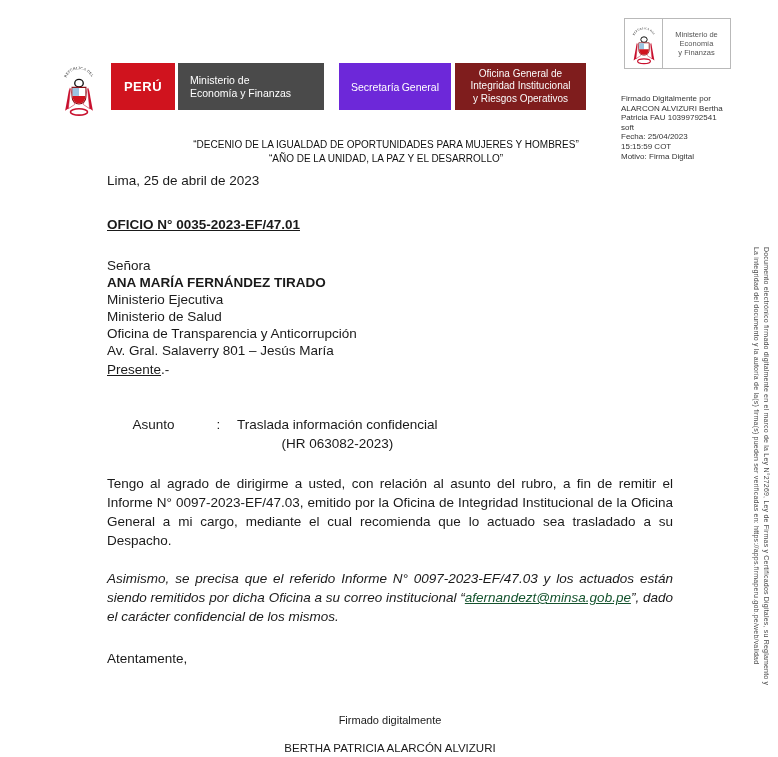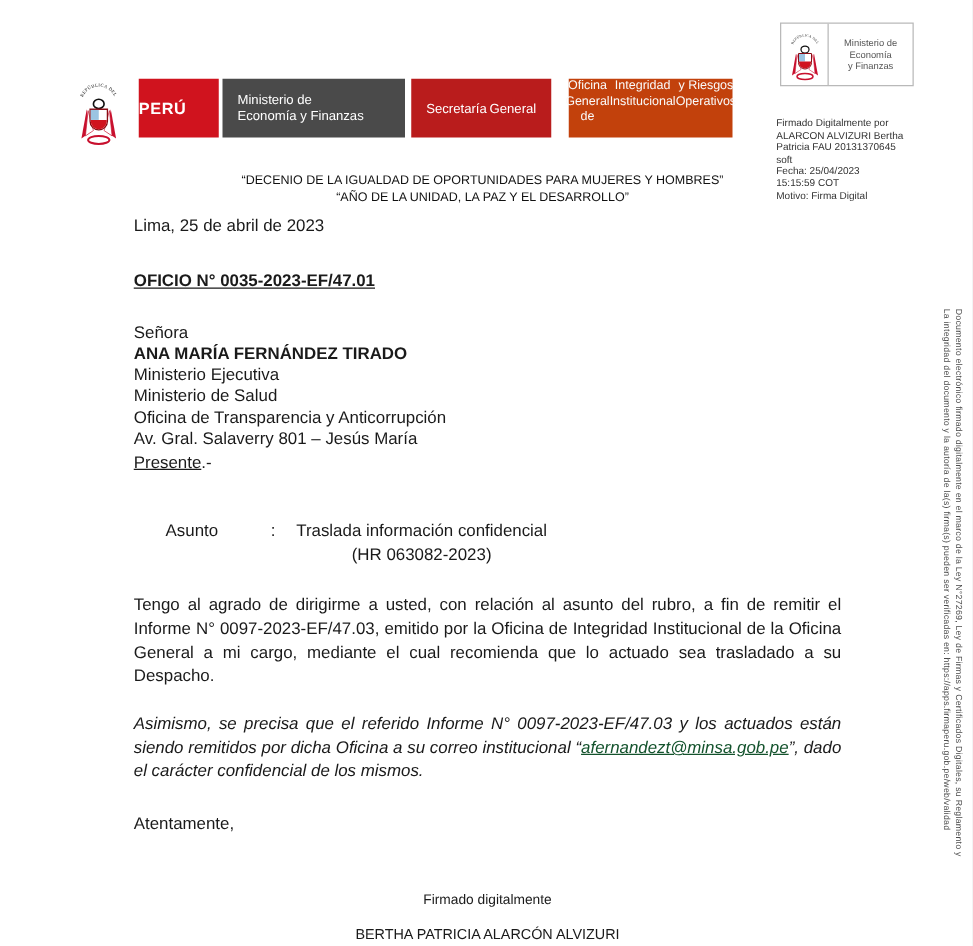--- a/index.html
+++ b/index.html
@@ -10,28 +10,28 @@
     margin:0 auto;
     background:#ffffff;
     font-family:"Liberation Sans", sans-serif;
     color:#1a1a1a;
     overflow:hidden;
   }
 
   
   .emblem-left { position:absolute; left:63px; top:56px; width:32px; height:66px; }
   .band { position:absolute; top:63px; height:47px; color:#fff; display:flex; }
-  .band-red    { left:111px; width:64px;  background:#d0131e; align-items:center; 
+  .band-red    { left:111px; width:64px;  background:#d0131e; align-items:center; justify-content:center;
                  font-weight:bold; font-size:13px; letter-spacing:.5px; }
   .band-dark   { left:178px; width:146px; background:#4a4a4a; flex-direction:column; justify-content:center;
                  padding:0 12px; font-size:10.5px; line-height:13px; }
-  .band-medium { left:329px; width:112px; background:#b91c1c; align-items:center; padding:0 12px;
+  .band-medium { left:339px; width:112px; background:#6d28d9; align-items:center; padding:0 12px;
                  font-size:10.5px; }
   .band-medium .just { width:100%; display:flex; justify-content:space-between; }
-  .band-light  { left:455px; width:131px; background:#c2410c; flex-direction:row; justify-content:center;
+  .band-light  { left:455px; width:131px; background:#7f1d1d; flex-direction:column; justify-content:center;
                  text-align:center; font-size:10px; line-height:12.5px; color:#fafafa; }
 
   
   .logo-box { position:absolute; left:624px; top:18px; width:107px; height:51px;
               border:1px solid #b9b9b9; display:flex; background:#fff; }
   .logo-box-left { width:38px; border-right:1px solid #b9b9b9; display:flex; align-items:center; justify-content:center; }
   .logo-box-right { flex:1; display:flex; flex-direction:column; align-items:center; justify-content:center;
                     font-size:7.5px; line-height:9px; color:#555; text-align:center; }
 
   
@@ -135,21 +135,21 @@
     <div class="logo-box-right">
       <span>Ministerio de</span>
       <span>Economía</span>
       <span>y Finanzas</span>
     </div>
   </div>
 
   <div class="digital-sig">
     <div>Firmado Digitalmente por</div>
     <div>ALARCON ALVIZURI Bertha</div>
-    <div>Patricia FAU 20131370645</div>
+    <div>Patricia FAU 10399792541</div>
     <div>soft</div>
     <div>Fecha: 25/04/2023</div>
     <div>15:15:59 COT</div>
     <div>Motivo: Firma Digital</div>
   </div>
 
   <div class="mottos">
     <div>“DECENIO DE LA IGUALDAD DE OPORTUNIDADES PARA MUJERES Y HOMBRES”</div>
     <div>“AÑO DE LA UNIDAD, LA PAZ Y EL DESARROLLO”</div>
   </div>

